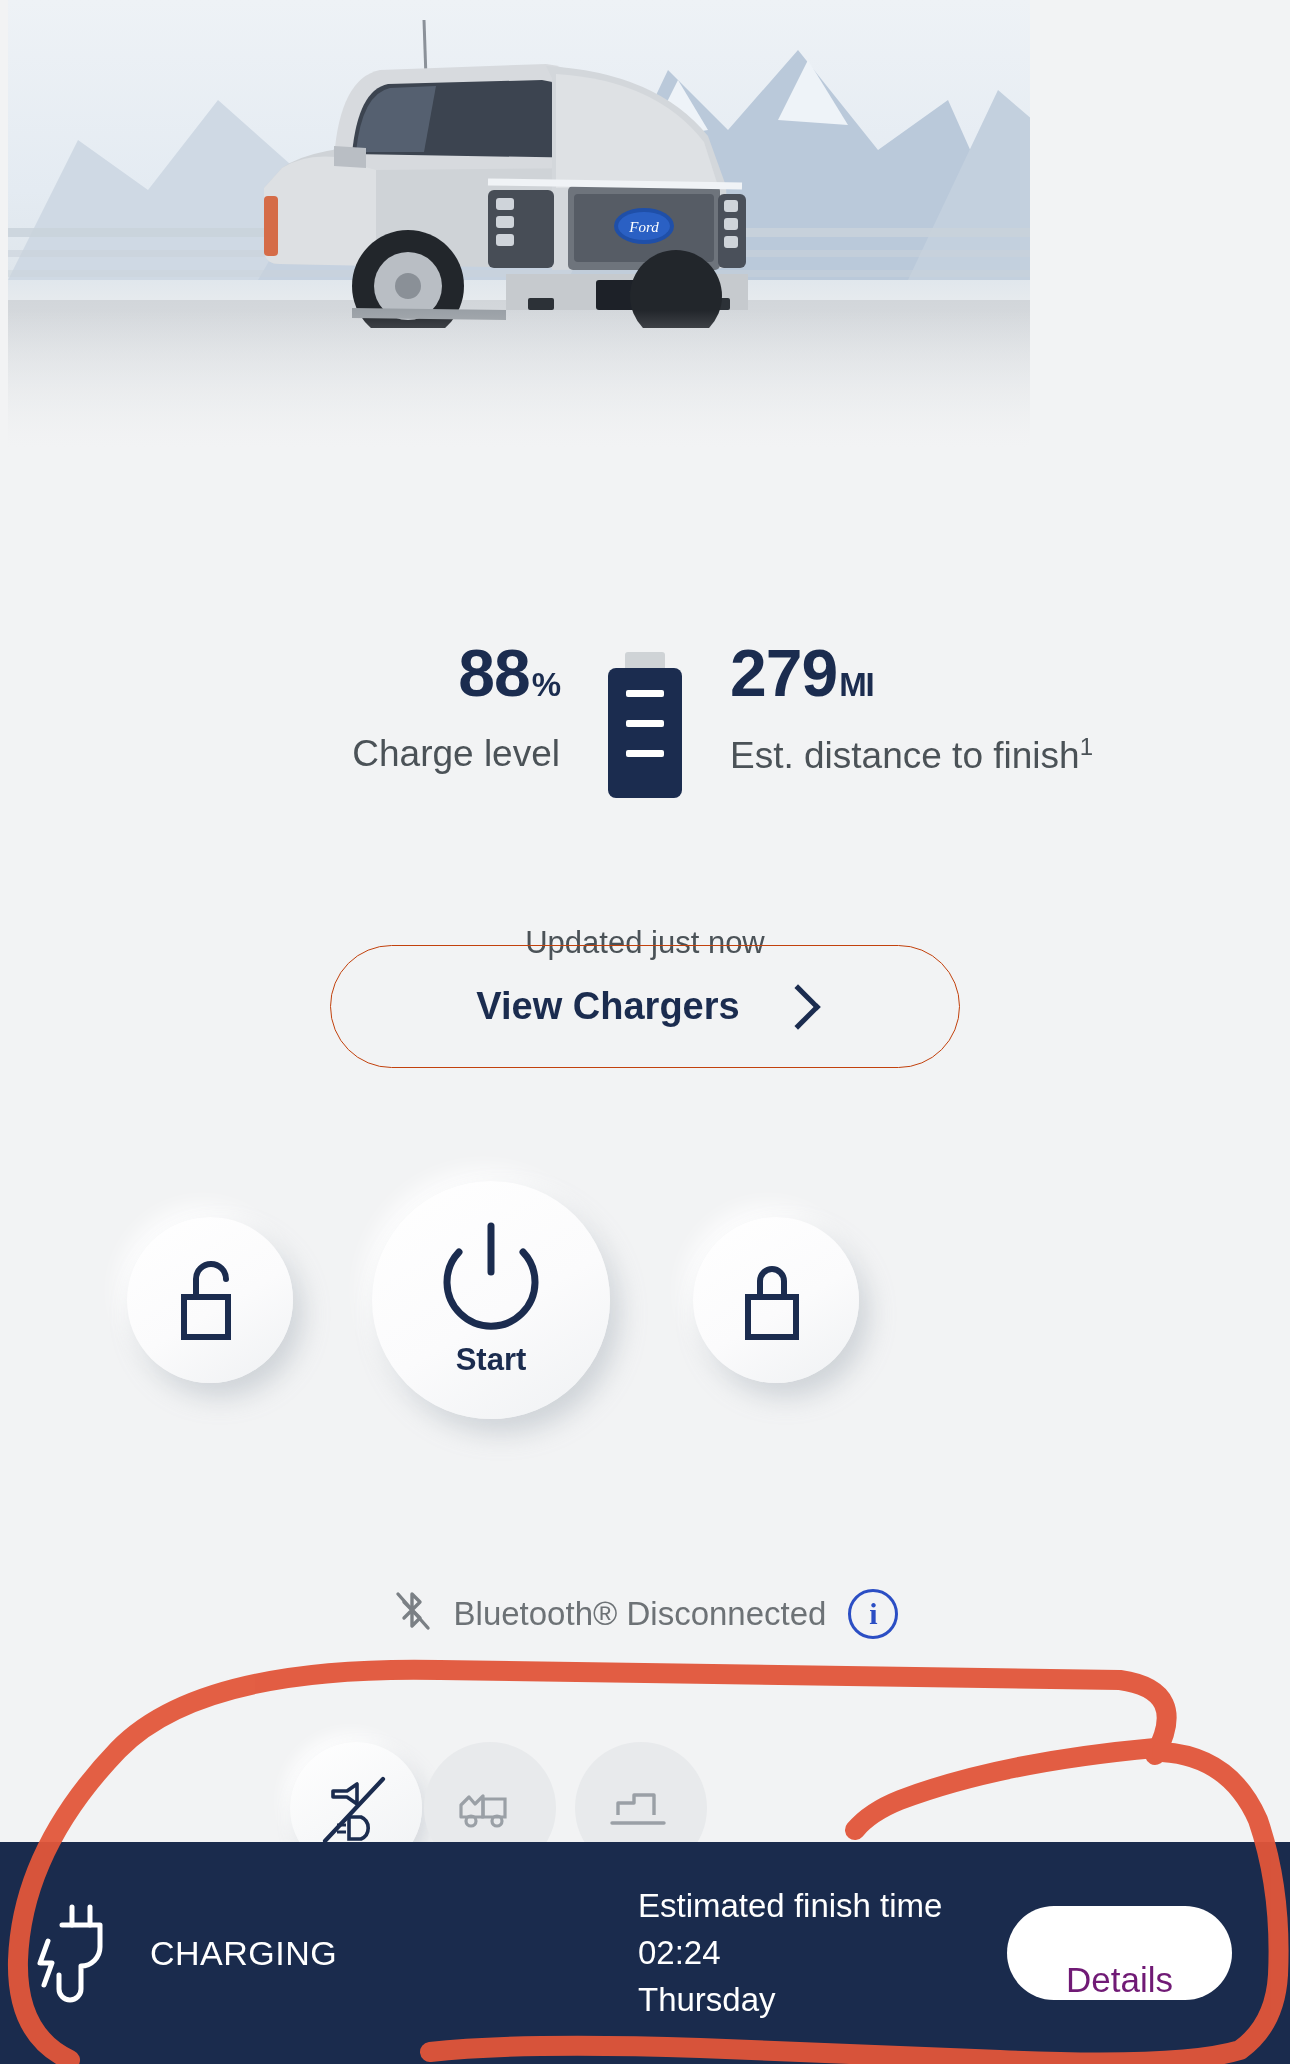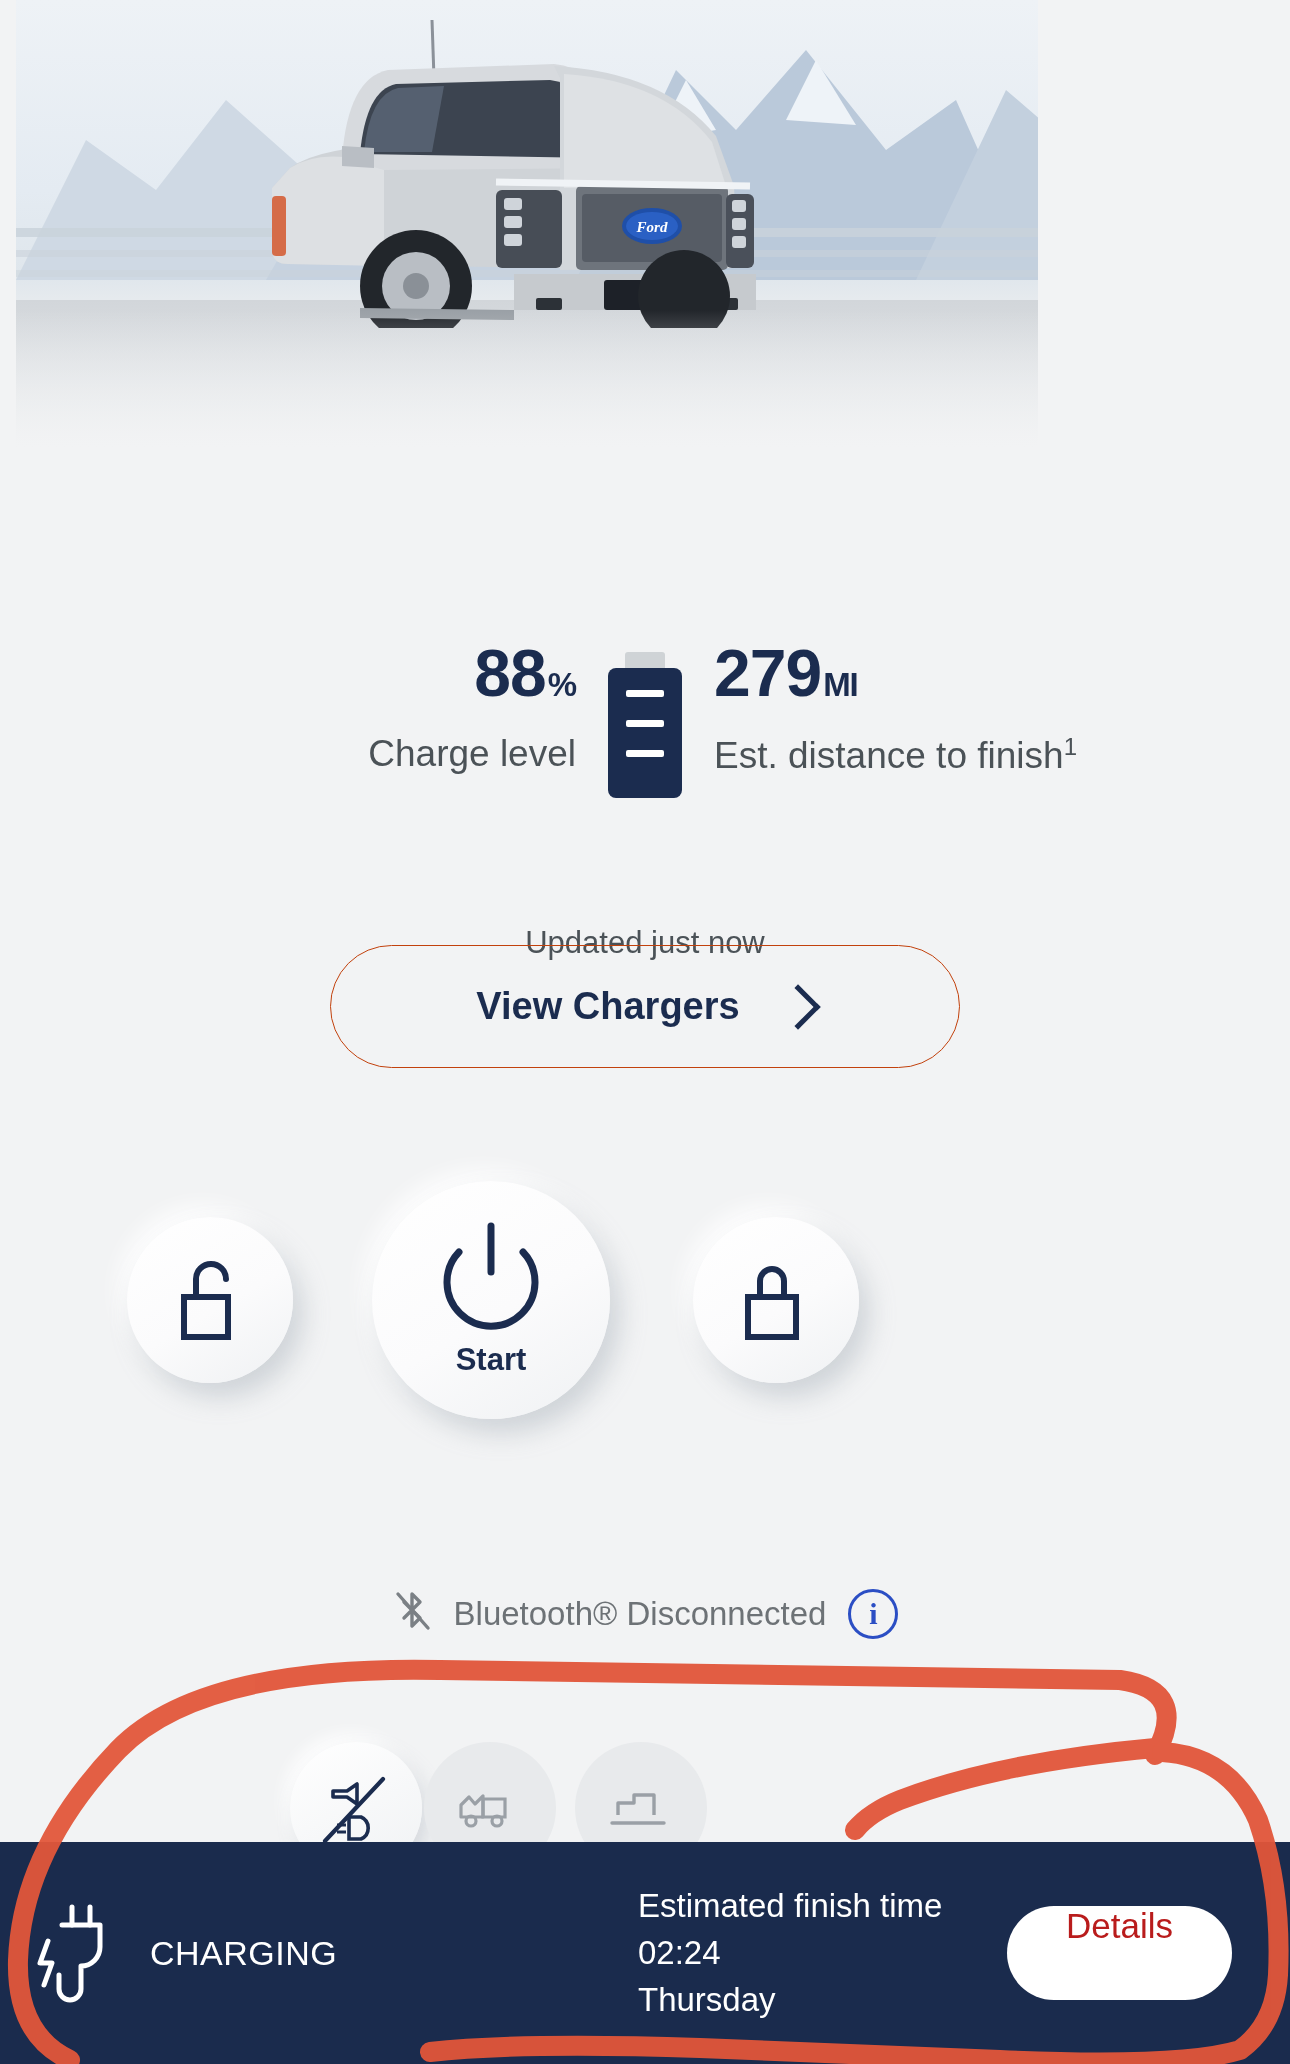--- a/index.html
+++ b/index.html
@@ -5,38 +5,38 @@
   * { margin:0; padding:0; box-sizing:border-box; }
   html, body {
     width:1290px; height:2064px;
     font-family:"Liberation Sans", sans-serif;
     background:#f2f3f4;
     overflow:hidden;
   }
   #app { position:relative; width:1290px; height:2064px; background:#f2f3f4; }
 
   
-  .hero { position:absolute; top:0; left:16px; width:1022px; height:500px; overflow:hidden;font-weight:bold; }
+  .hero { position:absolute; top:0; left:8px; width:1022px; height:500px; overflow:hidden; }
   .hero-sky {
     position:absolute; inset:0;
     background:linear-gradient(#eef2f6 0%, #e4ebf2 38%, #dfe6ec 55%, #e9ecef 62%, #f2f3f4 100%);
   }
   .hero-fade {
     position:absolute; left:0; bottom:0; width:100%; height:190px;
     background:linear-gradient(rgba(242,243,244,0) 0%, #f2f3f4 72%);
     z-index:9;
   }
   .mtn { position:absolute; bottom:240px; }
   .rail { position:absolute; left:0; width:100%; }
   .rail i { display:block; width:100%; background:#c9d2da; opacity:.85; }
 
   
   .stats {
     position:absolute; top:640px; left:0; width:100%;
-    display:flex; justify-content:center; align-items:flex-start; gap:0;
+    display:flex; justify-content:center; align-items:flex-start; gap:16px;
   }
   .stat { width:390px; }
   .stat.left { text-align:right; padding-right:6px; }
   .stat.right { text-align:left; padding-left:6px; }
   .stat-val { color:#1b2c4f; font-weight:700; font-size:66px; line-height:1; letter-spacing:-1px; }
   .stat-unit { font-size:33px; font-weight:700; vertical-align:baseline; margin-left:2px; }
   .stat-lbl { color:#4b5257; font-size:37px; line-height:1.08; margin-top:28px; font-weight:400; }
   .sup { font-size:24px; vertical-align:super; }
 
   
@@ -106,22 +106,22 @@
     position:absolute; bottom:0; left:0; width:1290px; height:222px;
     background:#1a2b4d; display:flex; align-items:center; z-index:30;
   }
   .plug-wrap { width:150px; display:flex; justify-content:center; align-items:center; }
   .charging-lbl { color:#fff; font-size:34px; letter-spacing:.5px; }
   .finish { position:absolute; left:638px; top:50%; transform:translateY(-50%);
             color:#fff; font-size:33px; line-height:1.42; }
   .details-btn {
     position:absolute; right:58px; top:50%; transform:translateY(-50%);
     width:225px; height:94px; background:#fff; border-radius:47px;
-    display:flex; align-items:flex-start; justify-content:center;
-    color:#b91c1c; font-size:35px; cursor:pointer;
+    display:flex; align-items:flex-end; justify-content:center;
+    color:#701a75; font-size:35px; cursor:pointer;
   }
 
   
   .annot { position:absolute; left:0; top:0; width:1290px; height:2064px; z-index:40; pointer-events:none; }
 </style>
 </head>
 <body>
 
 <div id="app">
 

